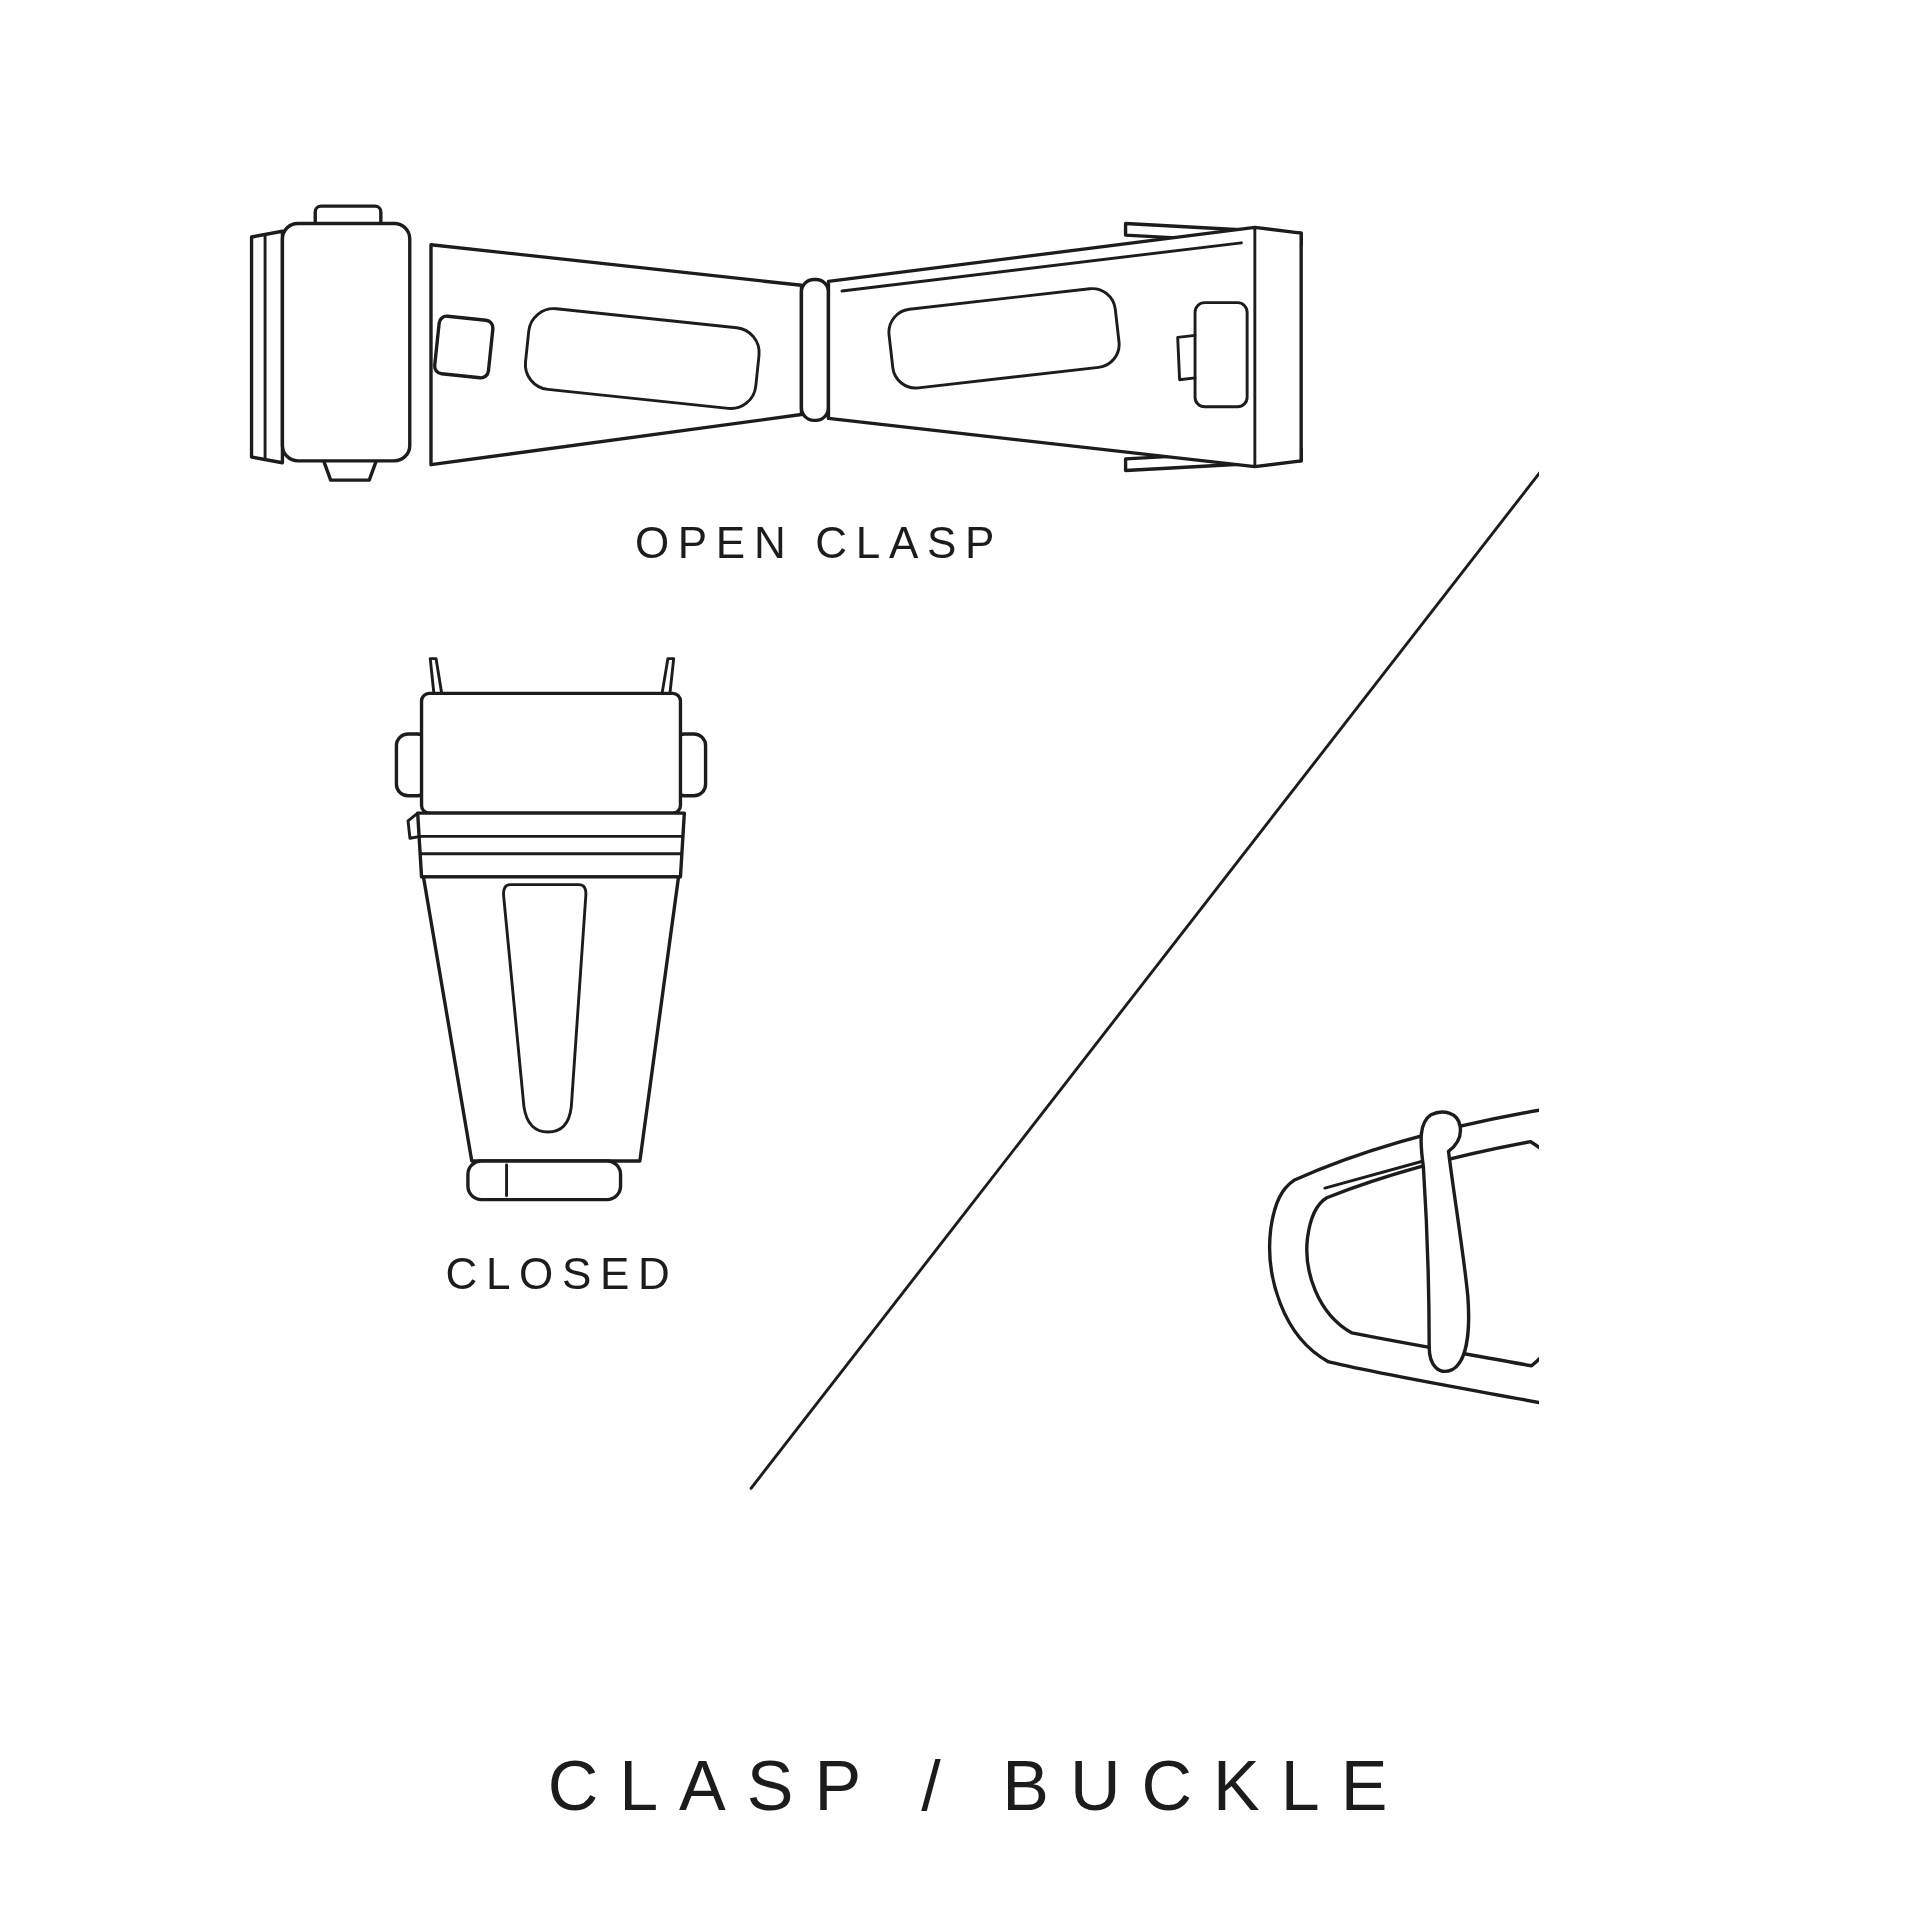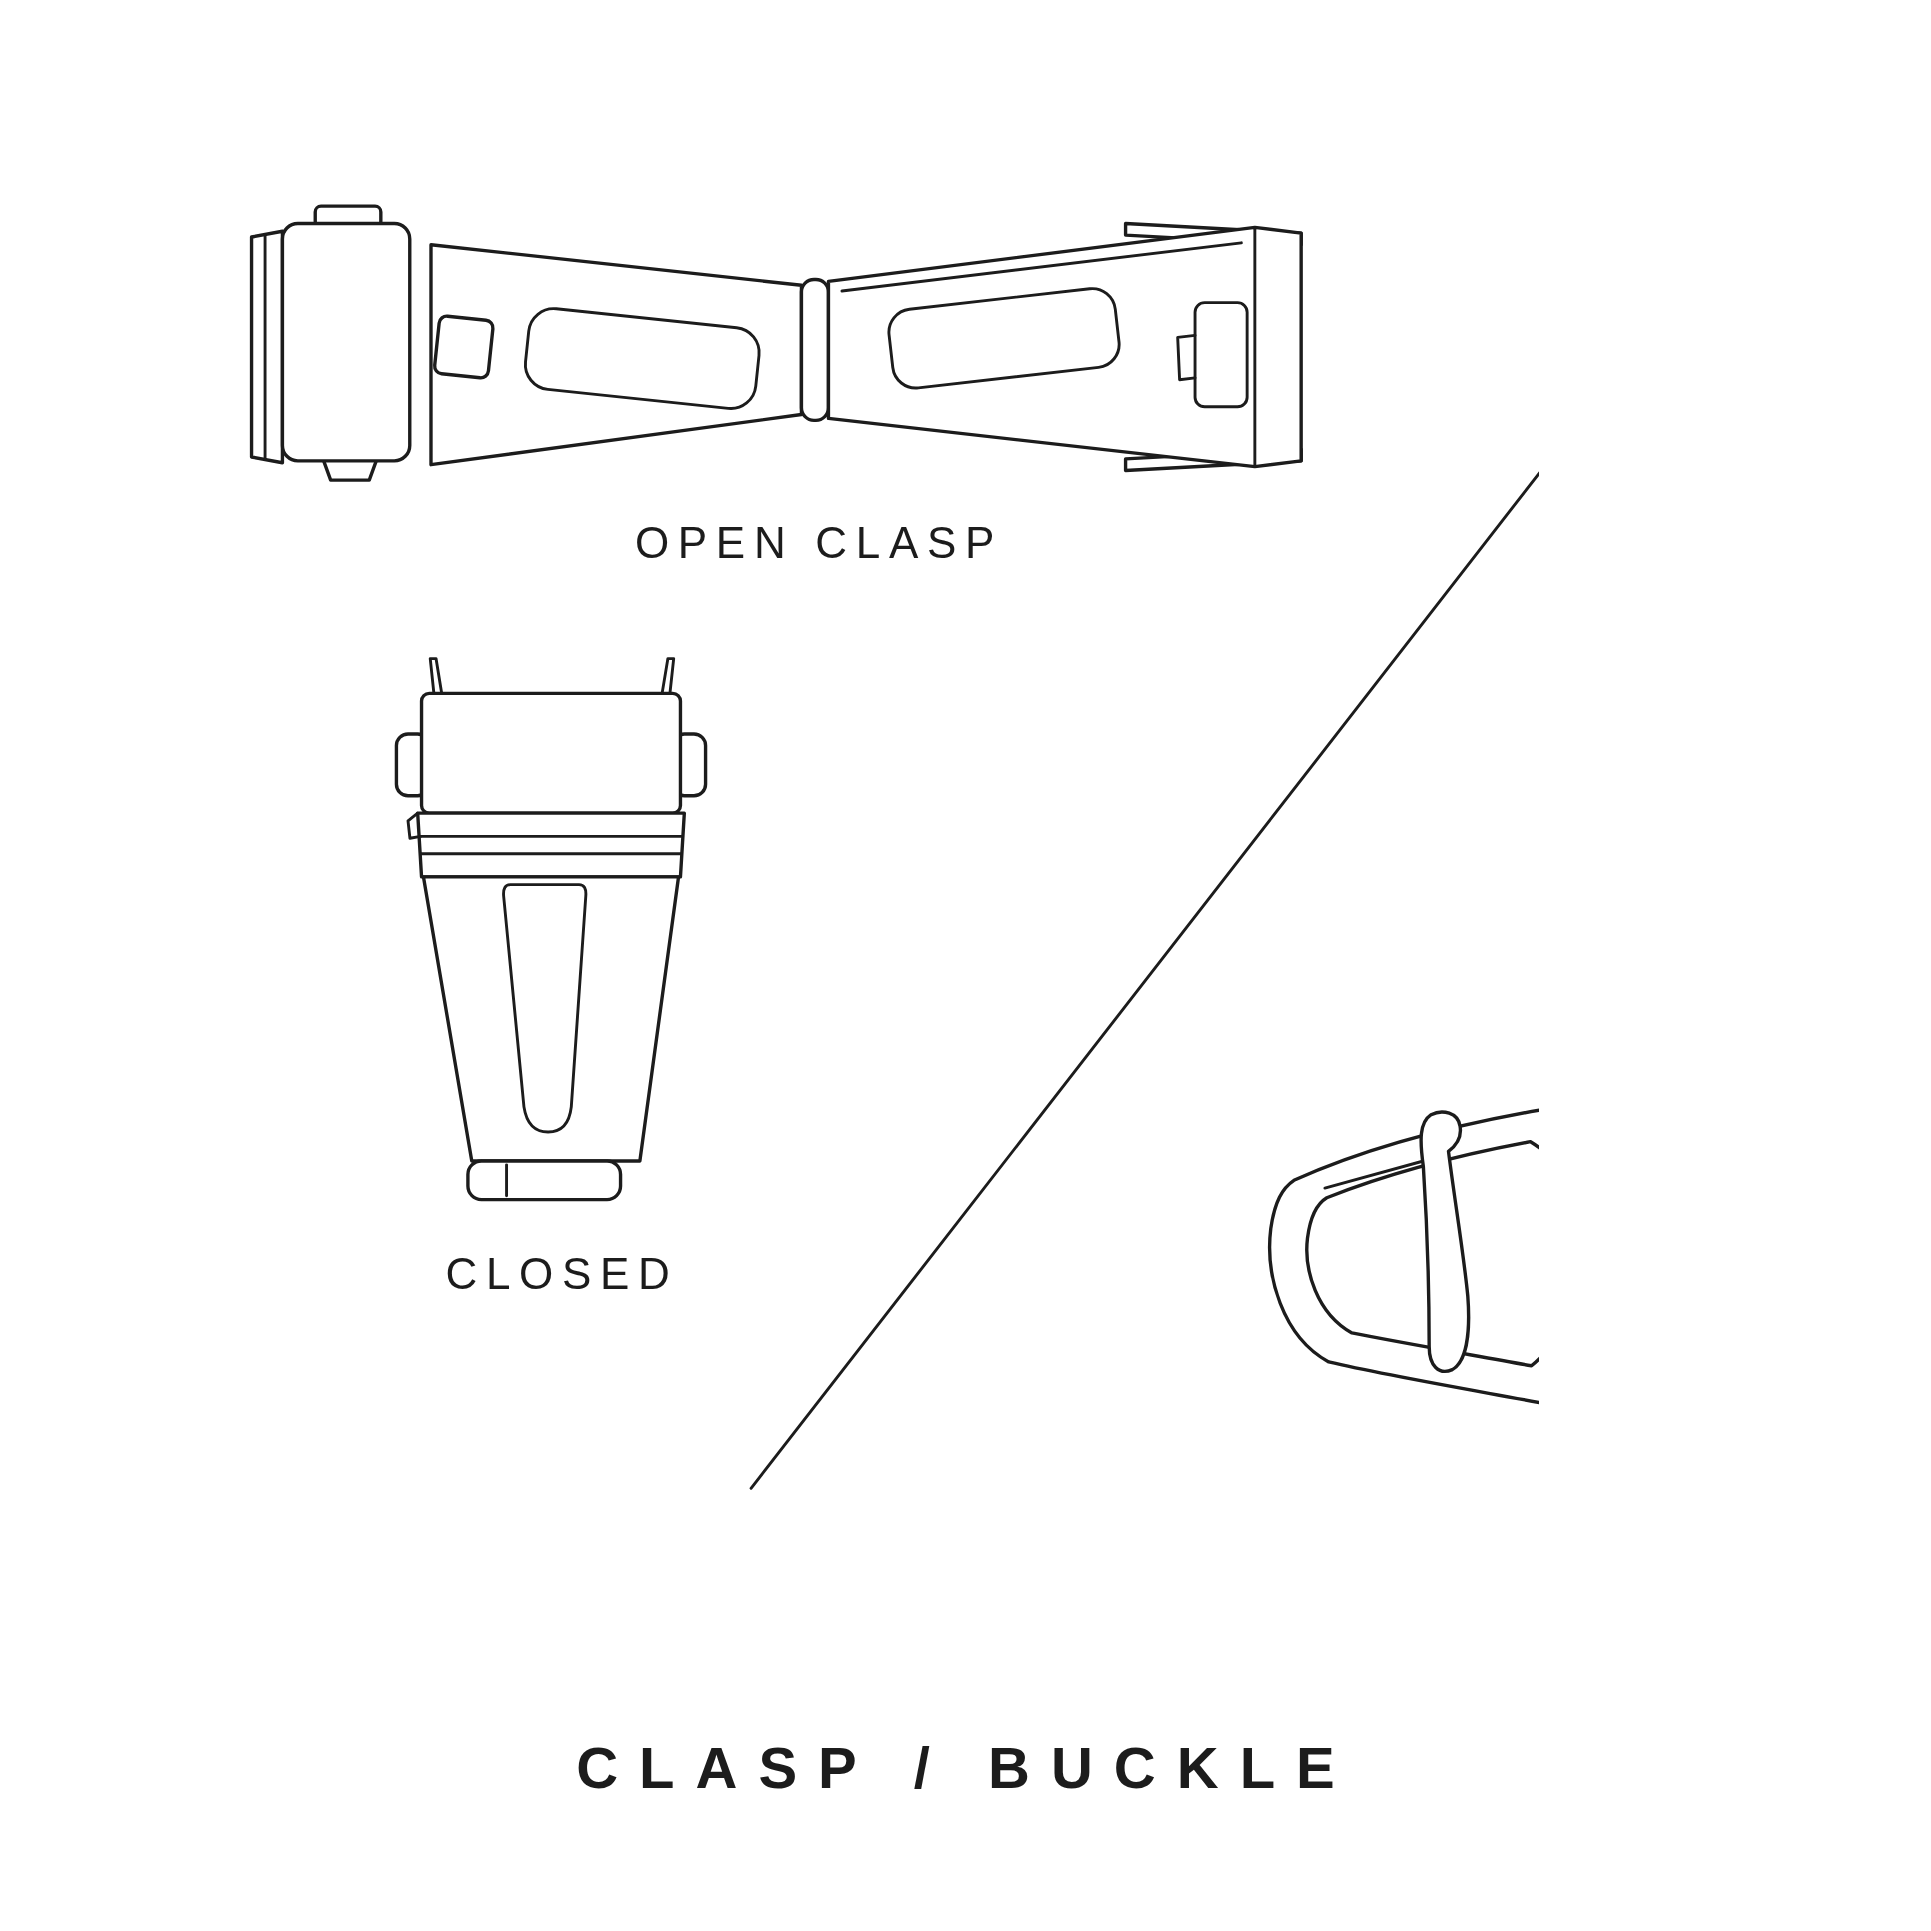--- a/index.html
+++ b/index.html
@@ -39,24 +39,24 @@
     transform: translateX(-50%);
     color: var(--line-color, #1a1a1a);
     font-size: 44px;
     font-weight: 500;
     letter-spacing: 8.7px;
     white-space: nowrap;
   }
   .title {
     position: absolute;
     transform: translateX(-50%);
-    margin: 0;
+    margin: 12px;
     color: var(--line-color, #1a1a1a);
-    font-size: 58px;
-    font-weight: 700;
+    font-size: 70px;
+    font-weight: 400;
     letter-spacing: 21px;
     white-space: nowrap;
   }
 </style>
 </head>
 <body>
 
 <div class="canvas">
 
   <svg class="art" style="left:222px; top:183px;" width="1101" height="328" viewBox="0 0 1140 340">

